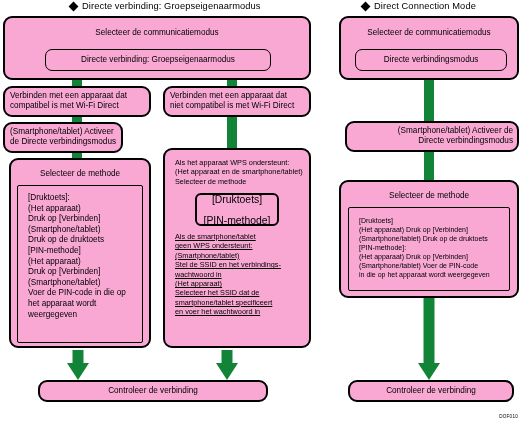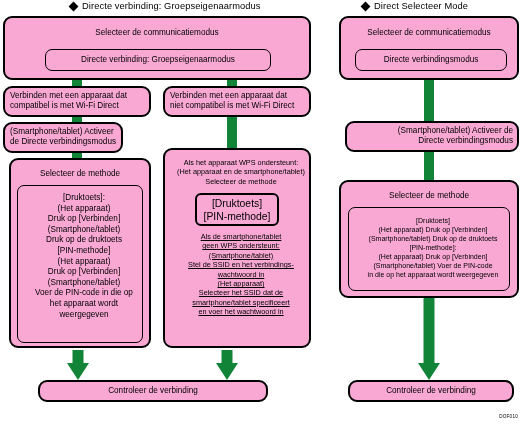--- a/index.html
+++ b/index.html
@@ -46,50 +46,49 @@
   .box {
     position: absolute;
     box-sizing: border-box;
     border: 2.2px solid #000000;
     border-radius: 9px;
     background: #f9a8d4;
     z-index: 3;
   }
   .box.thin {
     border-width: 1.9px;
-    border-radius: 7px;
+    border-radius: 2px;
   }
   .box-label {
     position: absolute;
     left: 0;
     right: 0;
     text-align: center;
     font-size: 8.2px;
     line-height: 10.4px;
   }
   .inner-text {
     position: absolute;
     left: 10px;
     right: 2px;
-    text-align: center;
     font-size: 8.2px;
     line-height: 10.6px;
     white-space: pre-line;
   }
   .inner-text.sm {
     font-size: 7.3px;
     line-height: 9.4px;
   }
   .inner-text.xs {
     font-size: 7.0px;
     line-height: 9.0px;
   }
   .inner-text.big {
     font-size: 10.4px;
-    line-height: 13px;
+    line-height: 21px;
   }
   .ctr {
     position: absolute;
     left: 0; right: 0;
     top: 50%;
     transform: translateY(-50%);
     text-align: center;
     white-space: pre-line;
   }
 
@@ -134,21 +133,21 @@
 </head>
 <body>
 
 <div class="canvas">
 
   <div class="heading" style="left:70px; top:1px;">
     <span class="diamond-glyph"></span><span>Directe verbinding: Groepseigenaarmodus</span>
   </div>
 
   <div class="heading" style="left:362px; top:1px;">
-    <span class="diamond-glyph"></span><span>Direct Selecteer Mode</span>
+    <span class="diamond-glyph"></span><span>Direct Connection Mode</span>
   </div>
 
   <div class="box" style="left:3px; top:16px; width:308px; height:64px;">
     <div class="box-label" style="top:10px;">Selecteer de communicatiemodus</div>
     <div class="box thin" style="left:40px; top:31px; width:226px; height:22px; border-radius:7px;">
       <div class="ctr" style="font-size:8.2px;line-height:10.4px;">Directe verbinding: Groepseigenaarmodus</div>
     </div>
   </div>
 
   <div class="conn" style="left:72px; top:76px; width:10px; height:12px;"></div>

